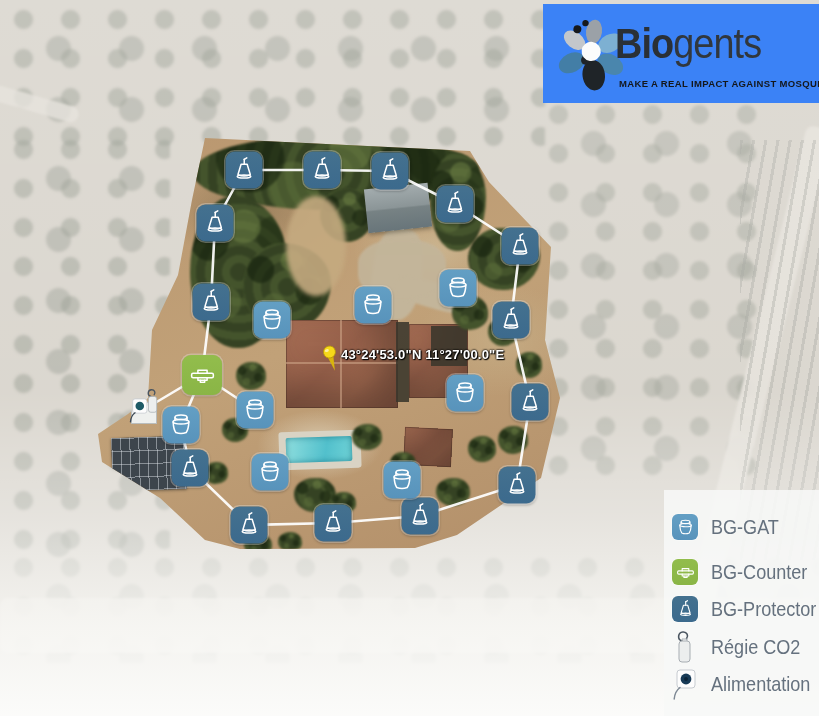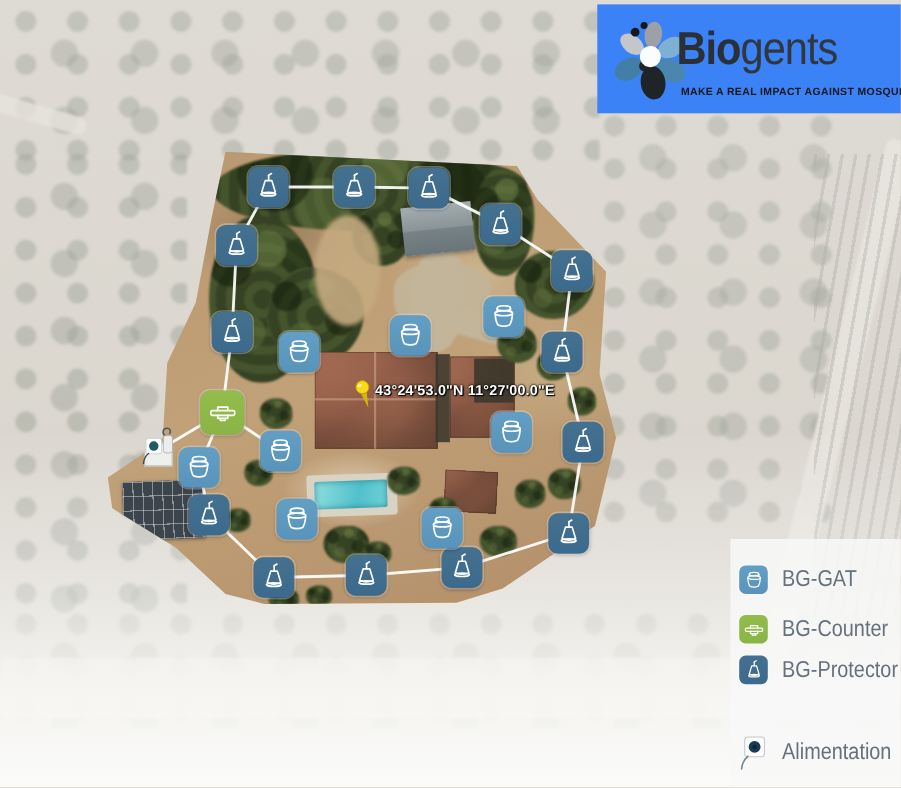--- a/index.html
+++ b/index.html
@@ -459,20 +459,30 @@
       <span class="lg-box mk-protector">
         <svg viewBox="0 0 24 24">
             <path d="M12.2 3.2 l2.1 -1.3"></path>
             <path d="M12.2 3.2 V7.2"></path>
             <path d="M9.6 7.2 h5 l2.6 8.6 q-5.2 2.4 -10.2 0 z"></path>
             <ellipse cx="12" cy="17.4" rx="5.6" ry="1.3"></ellipse>
           </svg>
       </span>
       <span class="lg-label">BG-Protector</span>
     </div>
+    <div class="lg-row" style="top:632px;margin-top:-490px;">
+      <span class="lg-plain">
+        <svg width="24" height="34" viewBox="0 0 24 34">
+            <path d="M9 11 c-5 -1.5 -4.2 -8.5 0.8 -9 c4.2 -0.4 6 3.8 3.8 6.6" fill="none" stroke="#4a5560" stroke-width="1.6" stroke-linecap="round"></path>
+            <rect x="6" y="11" width="11" height="21" rx="3" fill="#eceeee" stroke="#a7adb2"></rect>
+            <path d="M9 11 v-2 h5 v2" fill="none" stroke="#a7adb2"></path>
+          </svg>
+      </span>
+      <span class="lg-label">Régie CO2</span>
+    </div>
     <div class="lg-row" style="top:669px;margin-top:-490px;">
       <span class="lg-plain">
         <svg width="26" height="34" viewBox="0 0 26 34">
             <rect x="5" y="3" width="18" height="18" rx="3" fill="#fdfdfd" stroke="#c6cbd0"></rect>
             <circle cx="14" cy="12" r="5.4" fill="#173a56"></circle>
             <circle cx="14" cy="12" r="2" fill="#0c2438"></circle>
             <path d="M8 20.5 C4 23.5 2.6 27.5 2.2 32" fill="none" stroke="#7d8894" stroke-width="1.5" stroke-linecap="round"></path>
           </svg>
       </span>
       <span class="lg-label">Alimentation</span>

